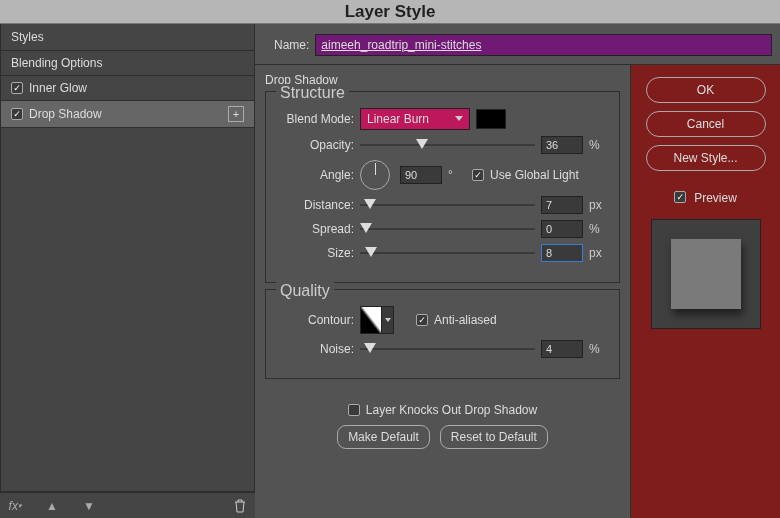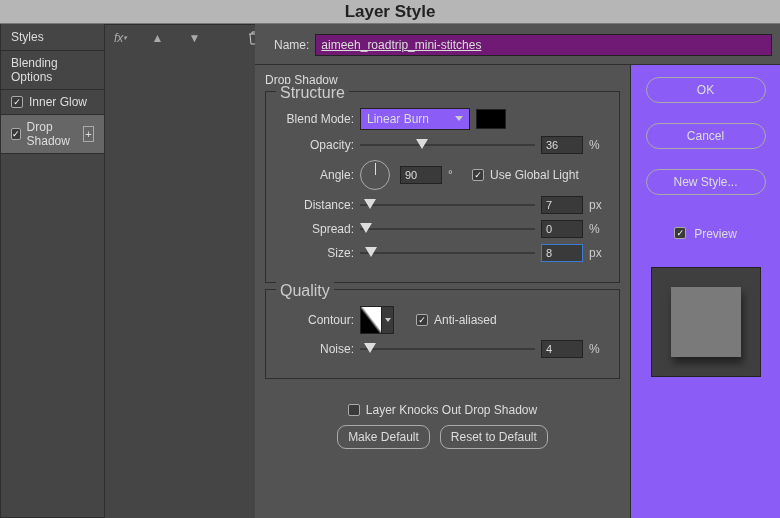--- a/index.html
+++ b/index.html
@@ -1,19 +1,19 @@
 <!DOCTYPE html>
 <html><head>
 <meta charset="utf-8">
 <style>
   * { box-sizing: border-box; margin: 0; padding: 0; font-family: -apple-system, "Helvetica Neue", Arial, sans-serif; }
   body { width: 780px; height: 518px; background: #383838; color: #ddd; font-size: 12px; overflow: hidden; }
   .titlebar { height: 24px; background: #b6b6b6; color: #222; text-align: center; line-height: 24px; font-size: 17px; font-weight: 600; border-bottom:1px solid #777;}
   .main { display:flex; height: 494px; }
-  .leftcol { width:255px; background:#454545; display:flex; }
+  .leftcol { width:255px; background:#454545; display:flex; flex-direction:column; }
   .namebar { padding:10px 8px 8px 19px; display:flex; align-items:center; gap:6px; background:#535353; border-bottom:1px solid #2e2e2e;}
   .namebar label { color:#ddd; }
   .namebar input { flex:1; background:#701a75; border:1px solid #222; color:#ddd; padding:3px 5px; font-size:12px;text-decoration:underline; }
   .stylelist { flex:1; background:#454545; border:1px solid #2e2e2e; border-top:none; border-right:1px solid #2e2e2e;}
   .style-hdr { background:#454545; padding:6px 10px; border-bottom:1px solid #2e2e2e; color:#ddd;}
   .style-item { display:flex; align-items:center; padding:5px 10px; border-bottom:1px solid #2e2e2e; gap:6px; cursor:pointer;}
   .style-item.selected { background:#666; }
   .cbox { width:12px; height:12px; border:1px solid #aaa; border-radius:2px; display:flex; align-items:center; justify-content:center; font-size:9px; color:#fff; background:#3a3a3a;}
   .cbox.checked::after { content:"✓"; }
   .addfx { margin-left:auto; width:16px; height:16px; border:1px solid #aaa; display:flex; align-items:center; justify-content:center; font-size:11px; color:#ddd;}
@@ -26,33 +26,33 @@
   .group .legend { position:absolute; top:-8px; left:10px; background:#535353; padding:0 4px; font-size:16px; color:#ccc;}
   .row { display:flex; align-items:center; margin:6px 0; gap:6px;}
   .row .lab { width:70px; text-align:right; color:#ddd;}
   .row .lab.wide{width:76px;}
   .slider { flex:1; height:16px; position:relative; }
   .slider .track{ position:absolute; top:7px; left:0; right:0; height:2px; background:#3a3a3a;}
   .slider .thumb{ position:absolute; top:2px; width:0; height:0; border-left:6px solid transparent; border-right:6px solid transparent; border-top:10px solid #ddd;}
   .numbox { width:42px; background:#3a3a3a; border:1px solid #222; color:#ddd; padding:2px 4px; font-size:11px;}
   .numbox.focus{ border:1px solid #3a7cd6;}
   .unit{color:#ccc; width:18px;}
-  .selbox { background:#8b5cf6; border:1px solid #222; color:#ddd; padding:3px 18px 3px 6px; font-size:12px; position:relative; width:110px;}
+  .selbox { background:#be185d; border:1px solid #222; color:#ddd; padding:3px 18px 3px 6px; font-size:12px; position:relative; width:110px;}
   .selbox::after{content:""; position:absolute; right:6px; top:7px; border-left:4px solid transparent; border-right:4px solid transparent; border-top:5px solid #ccc;}
   .swatch { width:30px; height:20px; background:#000; border:1px solid #222;}
   .angledial { width:30px; height:30px; border:1px solid #aaa; border-radius:50%; position:relative; margin-right:4px;}
   .angledial .hand{position:absolute; left:50%; top:50%; width:1px; height:12px; background:#ddd; transform-origin: top center; transform: rotate(0deg);}
   .contourbox{ width:34px; height:28px; background:#3a3a3a; border:1px solid #222; position:relative; display:flex;}
   .contourbox .curve{flex:1; background:linear-gradient(to top right,#000 0%,#000 45%,#fff 55%,#fff 100%);}
   .contourbox .dd{width:12px; border-left:1px solid #222; display:flex; align-items:center; justify-content:center;}
   .contourbox .dd::after{content:""; border-left:3px solid transparent; border-right:3px solid transparent; border-top:4px solid #ccc;}
   .btn { background:transparent; border:1px solid #aaa; border-radius:14px; color:#ddd; padding:5px 10px; font-size:12px; cursor:pointer;}
   .btn.small{border-radius:9px; padding:4px 10px;}
   .btns-row{display:flex; gap:10px; justify-content:center; margin-top:8px;}
-  .rightcol { width:150px; background:#8b5cf6; padding:12px 10px; display:flex; flex-direction:column; align-items:center; gap:20px; border-left:1px solid #2e2e2e;}
+  .rightcol { width:150px; background:#7f1d1d; padding:12px 10px; display:flex; flex-direction:column; align-items:center; gap:8px; border-left:1px solid #2e2e2e;}
   .rightcol .btn{ width:120px; text-align:center;}
   .prevwrap{display:flex; align-items:flex-start; gap:8px; margin-top:12px;}
   .preview { width:110px; height:110px; background:#3f3f3f; border:1px solid #222; margin-top:6px; display:flex; align-items:center; justify-content:center;}
   .preview .inner{ width:70px; height:70px; background:#7a7a7a; box-shadow: 2px 6px 8px rgba(0,0,0,0.5);}
   .kocheck{ display:flex; align-items:center; gap:6px; justify-content:center; margin-top:24px;}
 </style>
 </head>
 <body>
 
 <div class="titlebar">Layer Style</div>

